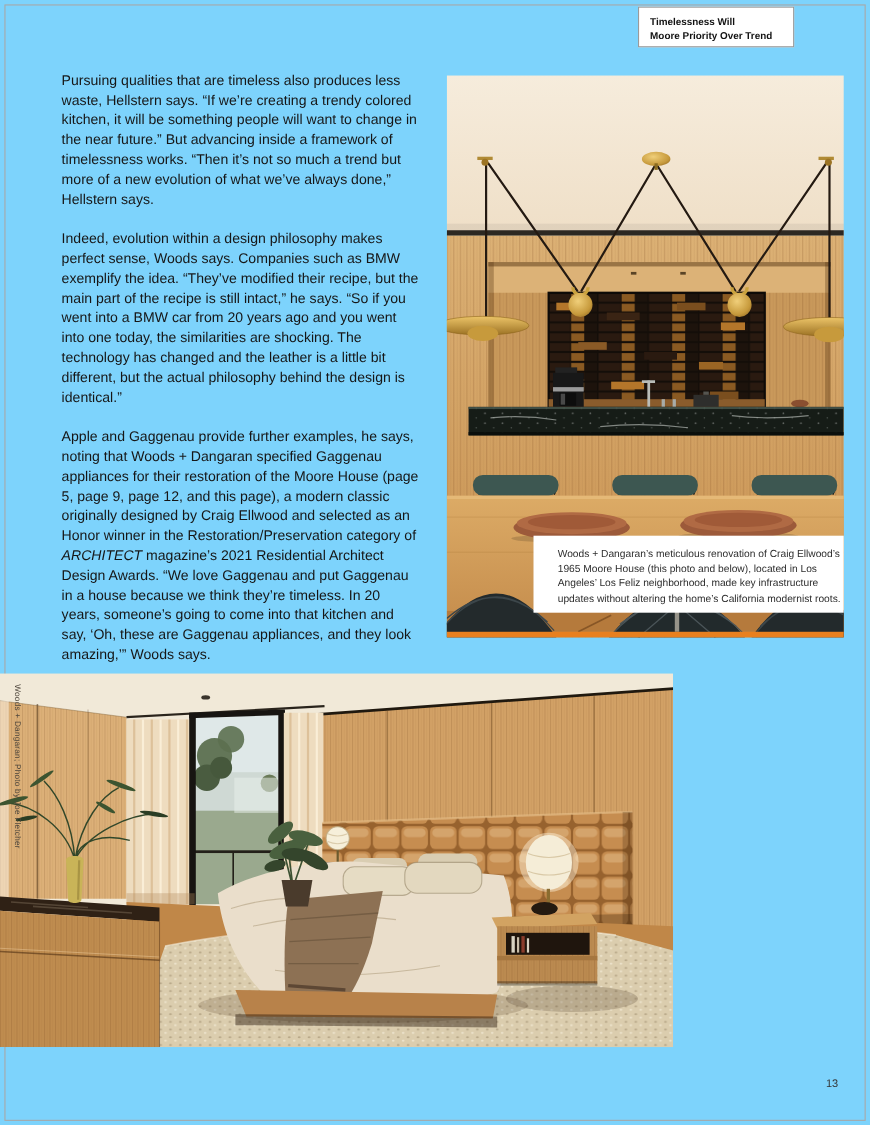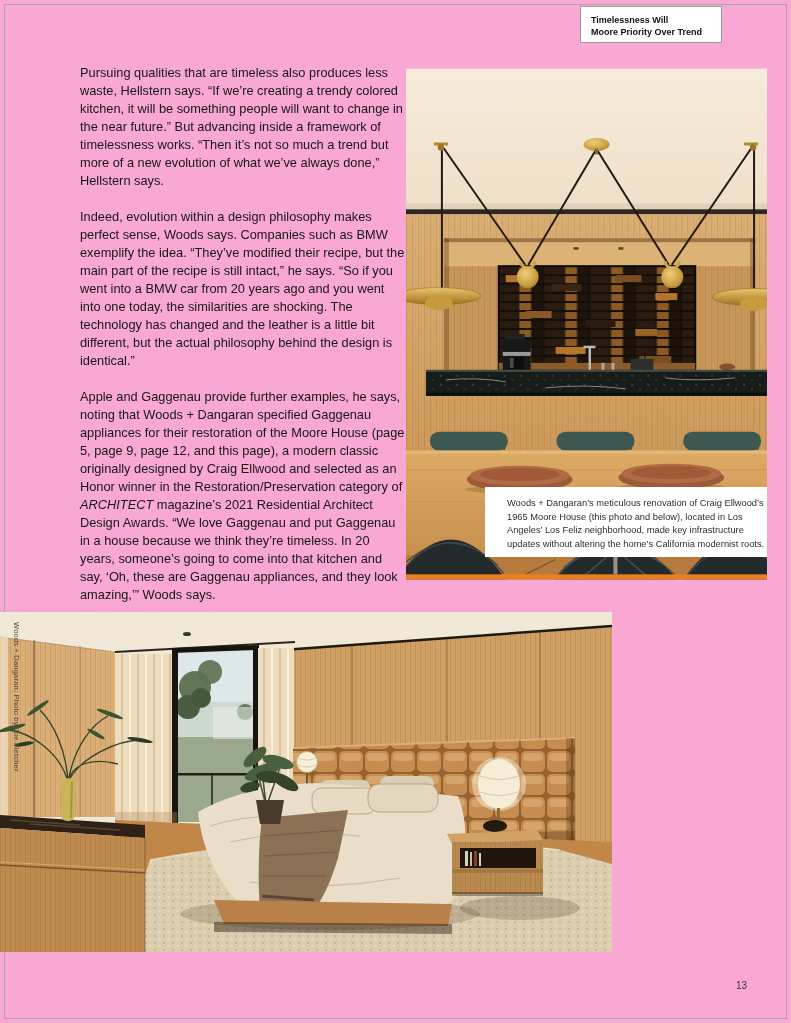--- a/index.html
+++ b/index.html
@@ -1,34 +1,34 @@
 <!DOCTYPE html>
 <html><head>
 <meta charset="utf-8">
 <style>
   html,body{margin:0;padding:0;background:#fff;}
-  .page{position:relative;width:791px;height:1023px;background:#f9a8d4;overflow:hidden;
+  .page{position:relative;width:791px;height:1023px;background:#7dd3fc;overflow:hidden;
         font-family:"Liberation Sans","DejaVu Sans",sans-serif;color:#1a1a1a;}
   .page-border{position:absolute;left:4px;top:4px;right:4px;bottom:4px;border:1px solid #a8a8a8;pointer-events:none;}
   .header-box{position:absolute;left:580px;top:6px;width:142px;height:37px;border:1px solid #9a9a9a;
               background:#fff;box-sizing:border-box;padding:7px 0 0 10px;}
   .header-box div{font-size:9px;font-weight:bold;line-height:12px;color:#111;}
-  .article{position:absolute;left:80px;top:64px;width:326px;}
+  .article{position:absolute;left:56px;top:64px;width:326px;}
   .article p{margin:0 0 18px 0;font-size:12.8px;line-height:18px;color:#161616;}
   .article i{}
   .photo{position:absolute;overflow:hidden;}
   .photo svg{display:block;}
   .kitchen{left:406px;top:68px;width:361px;height:512px;}
   .bedroom{left:0px;top:612px;width:612px;height:340px;}
   .credit{position:absolute;writing-mode:vertical-rl;font-size:7.5px;letter-spacing:0.2px;white-space:nowrap;}
   .credit-k{left:362px;top:6px;color:#6e655a;}
   .credit-b{left:12px;top:10px;color:#4e463c;}
   .caption{position:absolute;left:79px;top:419px;width:301px;height:70px;background:#ffffff;
            box-sizing:border-box;padding:10px 8px 0 22px;font-size:9.3px;line-height:13.5px;color:#2e2e2e;}
-  .page-number{position:absolute;left:736px;top:980px;width:26px;font-size:10px;color:#333;}
+  .page-number{position:absolute;left:736px;top:980px;width:26px;text-align:right;font-size:10px;color:#333;}
 </style>
 </head>
 <body>
 
 <div class="page">
   <div class="page-border"></div>
 
   <div class="header-box">
     <div>Timelessness Will</div>
     <div>Moore Priority Over Trend</div>

